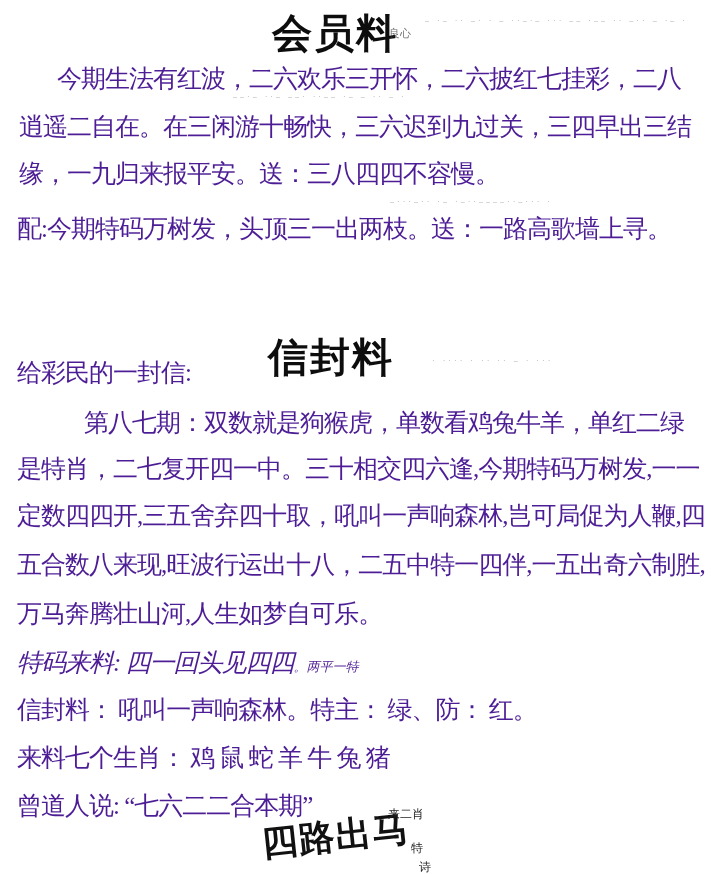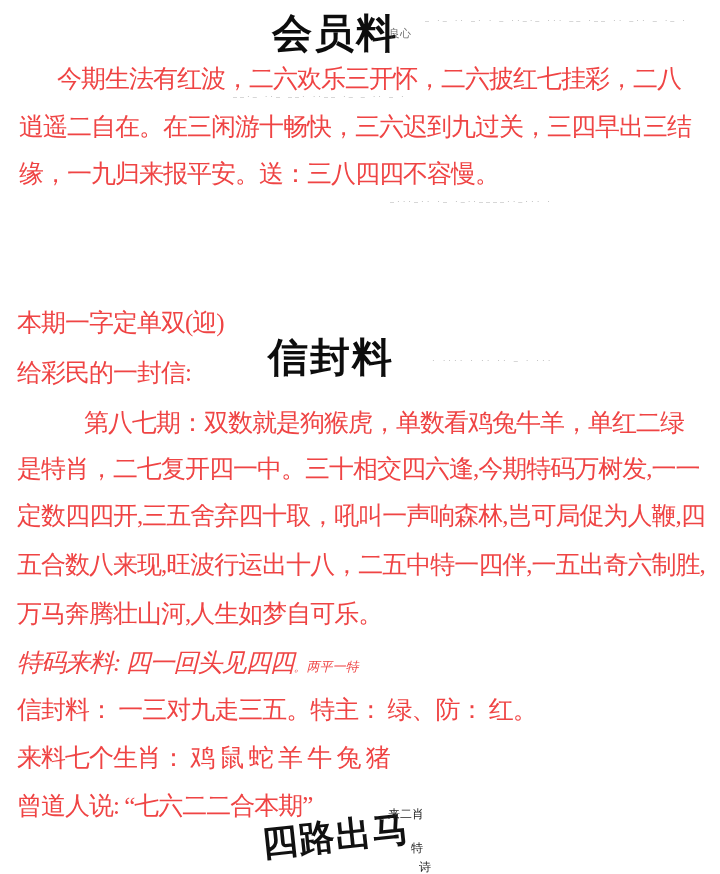--- a/index.html
+++ b/index.html
@@ -9,21 +9,21 @@
     background:#ffffff;
     overflow:hidden;
     font-family:"Liberation Serif", serif;
     color:#161616;
   }
   .ln{
     position:absolute;
     font-size:25px;
     letter-spacing:-1px;
     white-space:nowrap;
-    color:#ef4444;
+    color:#4c1d95;
   }
   .doc-title{
     position:absolute;
     font-size:40px;
     font-weight:bold;
     letter-spacing:2px;
     white-space:nowrap;
     color:#0d0d0d;
   }
   .tiny-note{
@@ -89,36 +89,36 @@
   <div class="doc-title" style="left:272px;top:6px;">会员料</div>
   <div class="tiny-note" style="left:389px;top:26px;opacity:.75;">良心</div>
   <div class="noise" style="left:425px;top:16px;width:285px;">– ·– ·· –· · – ··–·– ··· –– ·–– ·· –·· – ·– ·</div>
 
   <div class="ln" style="left:57px;top:62px;">今期生法有红波，二六欢乐三开怀，二六披红七挂彩，二八</div>
   <div class="noise" style="left:233px;top:92px;width:230px;">––·– ··– ––· ··–– ·– – ·· – ·</div>
   <div class="ln" style="left:19px;top:110px;">逍遥二自在。在三闲游十畅快，三六迟到九过关，三四早出三结</div>
   <div class="ln" style="left:19px;top:157px;">缘，一九归来报平安。送：三八四四不容慢。</div>
 
   <div class="noise" style="left:390px;top:197px;width:300px;">–···–··  ·– ·–··––––··–··· ·</div>
+  <div class="ln" style="left:17px;top:212px;">配:今期特码万树发，头顶三一出两枝。送：一路高歌墙上寻。</div>
 
-  <div class="ln" style="left:17px;top:306px;">本期一字定单双(迎)</div>
 
   <div class="doc-title" style="left:268px;top:330px;">信封料</div>
   <div class="noise" style="left:432px;top:356px;width:268px;">· ···· ·  ·· ··  –  · ···</div>
   <div class="ln" style="left:17px;top:356px;">给彩民的一封信:</div>
 
   <div class="ln" style="left:84px;top:406px;">第八七期：双数就是狗猴虎，单数看鸡兔牛羊，单红二绿</div>
   <div class="ln" style="left:17px;top:452px;">是特肖，二七复开四一中。三十相交四六逢,今期特码万树发,一一</div>
   <div class="ln" style="left:17px;top:499px;">定数四四开,三五舍弃四十取，吼叫一声响森林,岂可局促为人鞭,四</div>
   <div class="ln" style="left:17px;top:597px;">万马奔腾壮山河,人生如梦自可乐。</div>
   <div class="ln" style="left:17px;top:548px;">五合数八来现,旺波行运出十八，二五中特一四伴,一五出奇六制胜,</div>
 
   <div class="ln" style="left:17px;top:646px;font-style:italic;"><span>特码来料: 四一回头见四四</span><span class="small-suffix">。两平一特</span></div>
 
-  <div class="ln" style="left:17px;top:693px;">信封料： 一三对九走三五。特主： 绿、防： 红。</div>
+  <div class="ln" style="left:17px;top:693px;">信封料： 吼叫一声响森林。特主： 绿、防： 红。</div>
   <div class="ln" style="left:17px;top:741px;">来料七个生肖： 鸡 鼠 蛇 羊 牛 兔 猪</div>
   <div class="ln" style="left:17px;top:789px;text-align:center;">曾道人说: “七六二二合本期”</div>
 
   <div class="stamp">四路出马</div>
   <div class="stamp-note" style="left:388px;top:806px;">来二肖</div>
   <div class="stamp-note" style="left:411px;top:840px;">特</div>
   <div class="stamp-note" style="left:419px;top:859px;">诗</div>
 
 
 </div>

